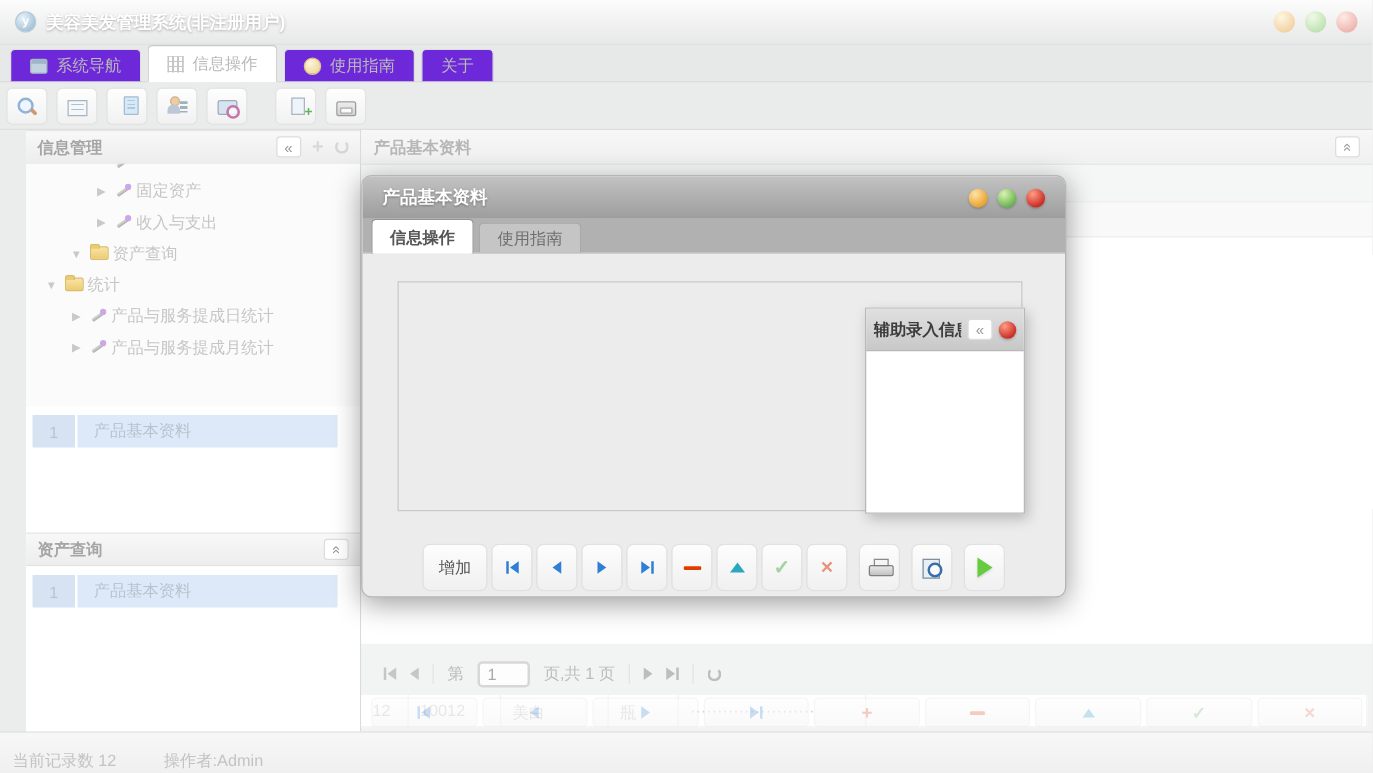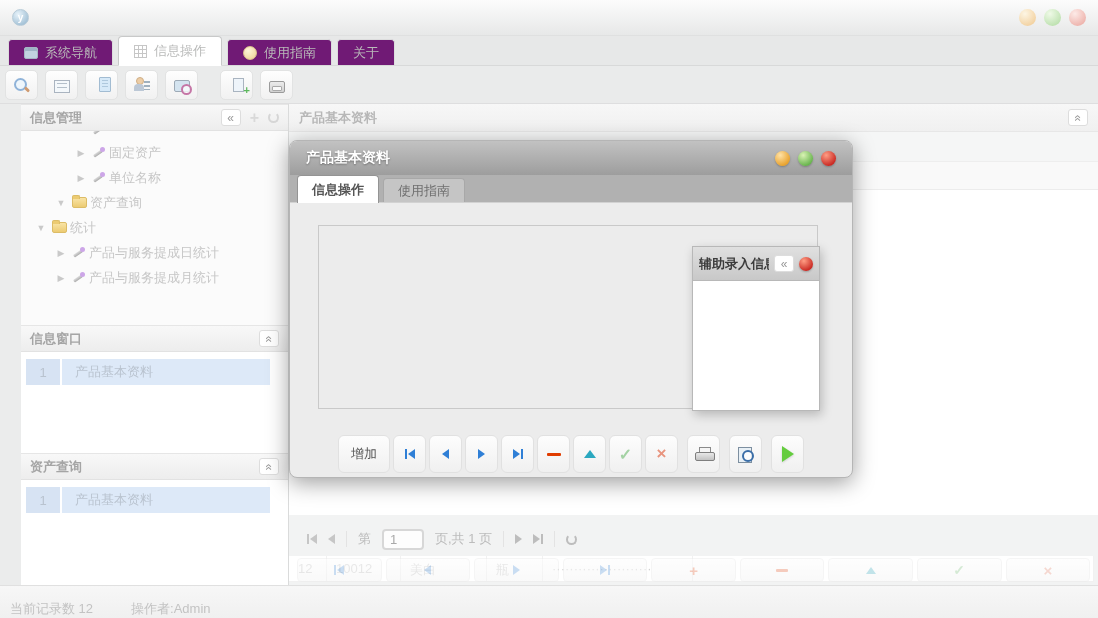--- a/index.html
+++ b/index.html
@@ -18,21 +18,21 @@
   .sphere { width:17px; height:17px; border-radius:50%; }
   .sphere.dim { opacity:.8; }
   .sph-orange { background:radial-gradient(circle at 35% 28%, #fff6e0, #f0bd74); }
   .sph-green  { background:radial-gradient(circle at 35% 28%, #eefbe4, #9fd58c); }
   .sph-red    { background:radial-gradient(circle at 35% 28%, #ffe8e4, #e89086); }
 
   
   .tabbar { height:30px; background:#e7e8e8; border-bottom:1px solid #d8d9d9;
     display:flex; align-items:flex-end; padding-left:8px; }
   .tab { height:26px; display:flex; align-items:center; gap:7px; padding:0 15px;
-    color:#b9bab9; background:#701a75; border:1px solid #dcdddd; border-bottom:none;
+    color:#b9bab9; background:#6d28d9; border:1px solid #dcdddd; border-bottom:none;
     border-radius:4px 4px 0 0; margin-right:5px; cursor:default; }
   .tab.active { background:#fff; border-color:#c8c9c9; height:30px; margin-bottom:-1px;
     border-bottom:1px solid #fff; }
   .t-window { width:14px; height:12px; background:#c2d2e0; border:1px solid #a6b6c4; border-radius:2px;
     box-shadow:inset 0 3px 0 #9fb4c6; }
   .t-grid { width:13px; height:13px;
     background-image:repeating-linear-gradient(to right,#c6c6c6 0 1px,transparent 1px 4px),
                      repeating-linear-gradient(to bottom,#c6c6c6 0 1px,transparent 1px 4px); }
   .t-sphere { width:14px; height:14px; border-radius:50%; border:1px solid #dcc48e;
     background:radial-gradient(circle at 35% 30%, #fdf5d8, #ecd092); }
@@ -209,20 +209,21 @@
   
   .statusbar { height:46px; border-top:1px solid #e0e0e0; background:linear-gradient(#f7f7f7,#ededed);
     display:flex; align-items:center; padding:0 10px; color:#c3c3c3; }
   .st2 { margin-left:38px; } .st3 { margin-left:32px; }
 </style>
 </head>
 <body>
 
 <div class="titlebar">
   <div class="logo">y</div>
+  <div class="app-title">美容美发管理系统(非注册用户)</div>
   <div class="win-controls">
     <div class="sphere dim sph-orange"></div>
     <div class="sphere dim sph-green"></div>
     <div class="sphere dim sph-red"></div>
   </div>
 </div>
 
 <div class="tabbar">
   <div class="tab">
     <span class="t-window"></span>
@@ -285,21 +286,21 @@
           <span class="wand-icon"></span>
         </div>
       <div class="tree-row ind2">
         <span class="tw">▶</span>
         <span class="wand-icon"></span>
         <span>固定资产</span>
       </div>
       <div class="tree-row ind2">
         <span class="tw">▶</span>
         <span class="wand-icon"></span>
-        <span>单位名称</span>
+        <span>收入与支出</span>
       </div>
       <div class="tree-row ind1">
         <span class="tw">▼</span>
         <span class="folder-icon"></span>
         <span>资产查询</span>
       </div>
       <div class="tree-row ind0">
         <span class="tw">▼</span>
         <span class="folder-icon"></span>
         <span>统计</span>
@@ -309,28 +310,20 @@
         <span class="wand-icon"></span>
         <span>产品与服务提成日统计</span>
       </div>
       <div class="tree-row ind1">
         <span class="tw">▶</span>
         <span class="wand-icon"></span>
         <span>产品与服务提成月统计</span>
       </div>
     </div>
 
-    <div class="panel-header">
-      <span>信息窗口</span>
-      <span class="ph-tools">
-        <span class="hdr-btn">
-            <span class="rot-up">«</span>
-          </span>
-      </span>
-    </div>
     <div class="side-list list1">
       <div class="list-row">
         <span class="list-num">1</span>
         <span class="list-label">产品基本资料</span>
       </div>
     </div>
 
     <div class="panel-header">
       <span>资产查询</span>
       <span class="ph-tools">

